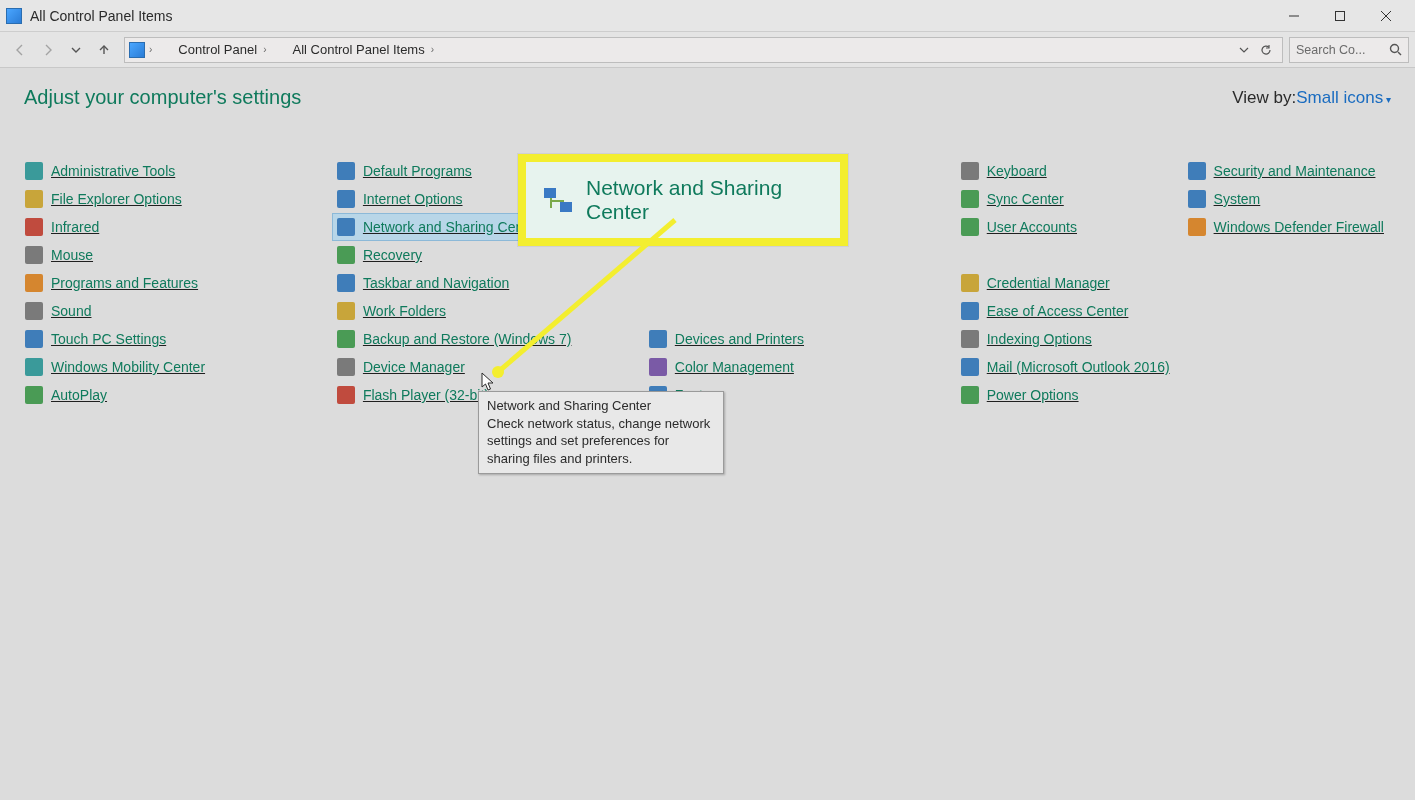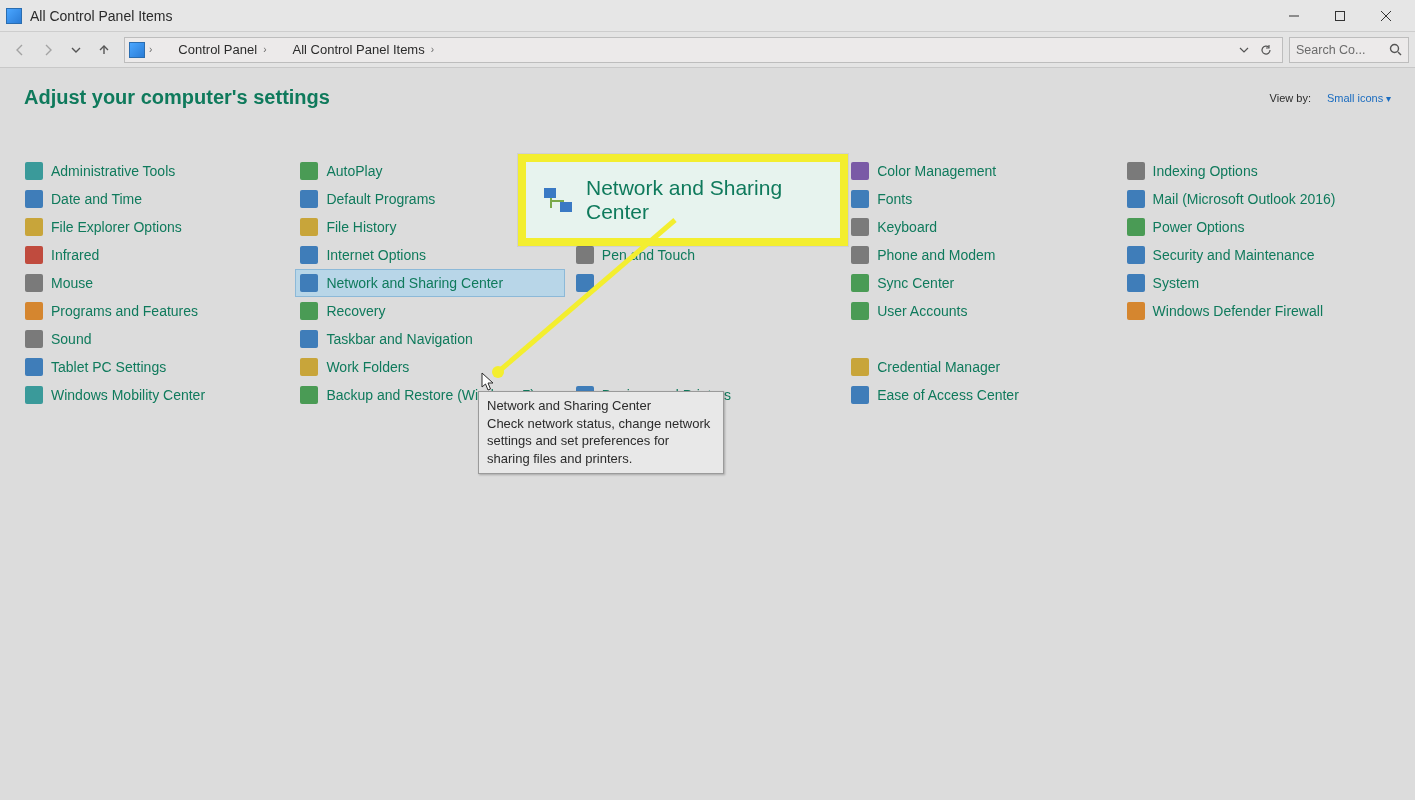--- a/index.html
+++ b/index.html
@@ -112,39 +112,40 @@
     height: calc(800px - 32px - 36px);
     background:#dcdcdc;
   }
   .header-row {
     display:flex; align-items:center;
     margin-bottom: 48px;
   }
   .page-title {
     font-size: 20px;
     color: var(--link);
-    font-weight: 700;
+    font-weight: 400;
   }
   .viewby {
     margin-left:auto;
-    font-size:11px;
+    font-size:17px;
     color:#2b2b2b;
-    display:flex; align-items:center; gap:16px;
+    display:flex; align-items:center; gap:0;
   }
   .viewby .val { color: var(--blue); text-align: center; }
   .viewby .val::after { content:" ▾"; font-size:10px; }
   
   .grid {
     display: grid;
-    grid-template-columns: repeat(5, 1fr);
+    grid-template-columns: repeat(3, 1fr);
     grid-auto-flow: column;
     grid-template-rows: repeat(9, 28px);
     column-gap: 6px;
     row-gap: 0;
     margin-left: -4px;
+    text-decoration: underline;
   }
   .item {
     display:flex; align-items:center;
     gap:8px;
     padding:2px 6px 2px 4px;
     font-size:14px;
     color: var(--link);
     white-space:nowrap;
     border:1px solid transparent;
   }
@@ -304,24 +305,20 @@
       <span class="val">Small icons</span>
     </div>
   </div>
 
   <div class="grid" id="grid">
       <div class="item">
         <div class="ico c-teal"></div>
         <span class="label">Administrative Tools</span>
       </div>
       <div class="item">
-        <div class="ico c-blue"></div>
-        <span class="label">Date and Time</span>
-      </div>
-      <div class="item">
         <div class="ico c-yellow"></div>
         <span class="label">File Explorer Options</span>
       </div>
       <div class="item">
         <div class="ico c-red"></div>
         <span class="label">Infrared</span>
       </div>
       <div class="item">
         <div class="ico c-gray"></div>
         <span class="label">Mouse</span>
@@ -329,37 +326,33 @@
       <div class="item">
         <div class="ico c-orange"></div>
         <span class="label">Programs and Features</span>
       </div>
       <div class="item">
         <div class="ico c-gray"></div>
         <span class="label">Sound</span>
       </div>
       <div class="item">
         <div class="ico c-blue"></div>
-        <span class="label">Tablet PC Settings</span>
+        <span class="label">Touch PC Settings</span>
       </div>
       <div class="item">
         <div class="ico c-teal"></div>
         <span class="label">Windows Mobility Center</span>
       </div>
       <div class="item">
         <div class="ico c-green"></div>
         <span class="label">AutoPlay</span>
       </div>
       <div class="item">
         <div class="ico c-blue"></div>
         <span class="label">Default Programs</span>
-      </div>
-      <div class="item">
-        <div class="ico c-yellow"></div>
-        <span class="label">File History</span>
       </div>
       <div class="item">
         <div class="ico c-blue"></div>
         <span class="label">Internet Options</span>
       </div>
       <div class="item hovered">
         <div class="ico c-blue"></div>
         <span class="label">Network and Sharing Center</span>
       </div>
       <div class="item">
@@ -409,24 +402,20 @@
         <div class="ico c-purple"></div>
         <span class="label">Color Management</span>
       </div>
       <div class="item">
         <div class="ico c-blue"></div>
         <span class="label">Fonts</span>
       </div>
       <div class="item">
         <div class="ico c-gray"></div>
         <span class="label">Keyboard</span>
-      </div>
-      <div class="item">
-        <div class="ico c-gray"></div>
-        <span class="label">Phone and Modem</span>
       </div>
       <div class="item">
         <div class="ico c-green"></div>
         <span class="label">Sync Center</span>
       </div>
       <div class="item">
         <div class="ico c-green"></div>
         <span class="label">User Accounts</span>
       </div>
       <div style="visibility: hidden;"></div>

